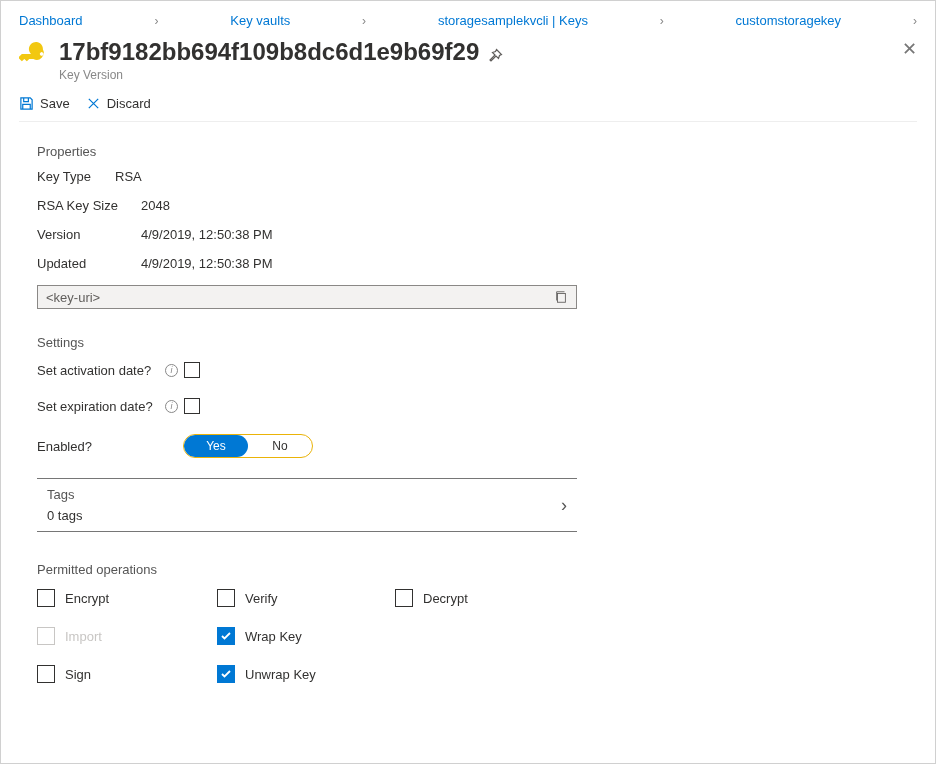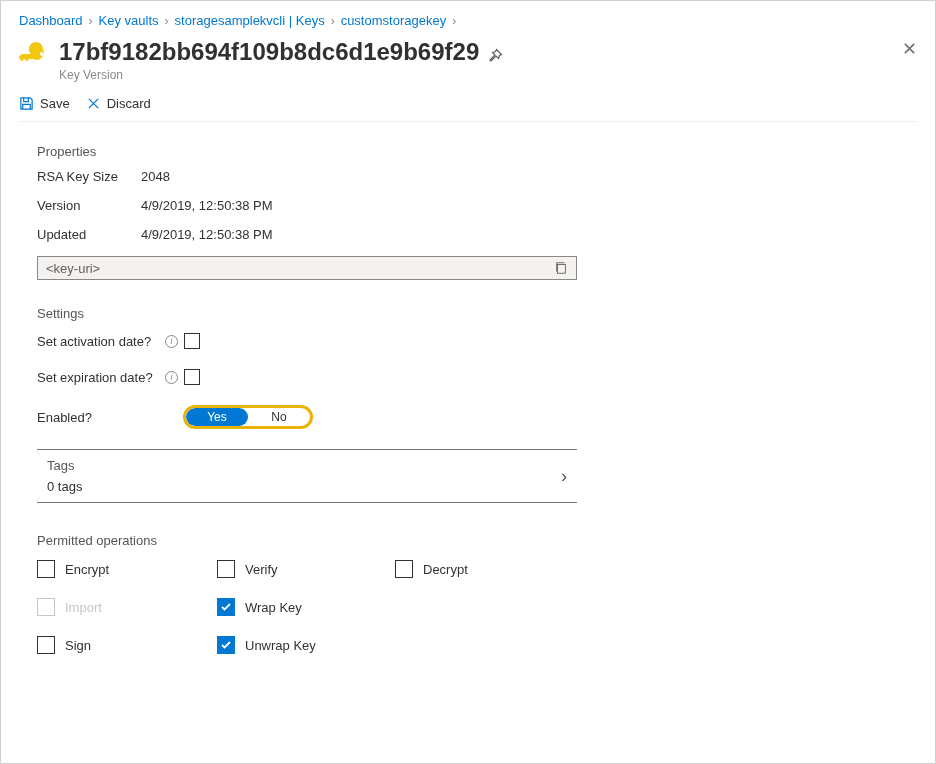--- a/index.html
+++ b/index.html
@@ -1,17 +1,17 @@
 <!DOCTYPE html>
 <html><head>
 <meta charset="utf-8">
 <style>
 * { box-sizing: border-box; margin: 0; padding: 0; font-family: "Segoe UI", Arial, sans-serif; }
 body { background: #fff; width: 936px; height: 764px; border: 1px solid #d0d0d0; padding: 12px 18px; color: #323130; font-size: 13px; overflow: hidden; }
-.breadcrumb { display: flex; align-items: center; gap: 6px; font-size: 13px; color: #0078d4; margin-bottom: 10px; }
+.breadcrumb { display: flex; align-items: center; gap: 6px; font-size: 13px; color: #0078d4; margin-bottom: 10px; justify-content: space-between; }
 .breadcrumb a { color: #0078d4; text-decoration: none; cursor: pointer; }
 .breadcrumb .chev { color: #888; font-size: 12px; }
 .header-row { display: flex; align-items: flex-start; justify-content: space-between; }
 .header-left { display: flex; gap: 12px; align-items: flex-start; }
 .key-icon { width: 28px; height: 28px; flex-shrink: 0; margin-top: 4px; }
 .title { font-size: 24px; font-weight: 600; margin-bottom: 2px; }
 .subtitle { font-size: 12px; color: #888; }
 .pin { margin-left: 8px; margin-top: 6px; cursor: pointer; }
 .close { cursor: pointer; font-size: 18px; color: #777; }
 .toolbar { display: flex; gap: 16px; margin-top: 14px; margin-bottom: 8px; padding-bottom: 10px; border-bottom: 1px solid #eee; }
@@ -22,21 +22,21 @@
 .prop-row { display: flex; gap: 18px; margin-bottom: 14px; font-size: 13px; }
 .prop-label { min-width: 86px; font-weight: 400; }
 .key-id-label { margin-bottom: 8px; font-size: 13px; }
 .key-id-box { width: 540px; height: 24px; border: 1px solid #8a8886; background: #f3f2f1; display: flex; align-items: center; justify-content: space-between; padding: 0 8px; font-size: 13px; color: #605e5c; }
 .copy-btn { cursor: pointer; }
 .settings h4 { margin-top: 26px; margin-bottom: 12px; }
 .setting-row { display: flex; align-items: center; gap: 6px; margin-bottom: 20px; }
 .setting-row .slabel { min-width: 122px; font-size: 13px; }
 .info-icon { width: 13px; height: 13px; border: 1px solid #888; border-radius: 50%; display: inline-flex; align-items: center; justify-content: center; font-size: 9px; color: #888; font-style: italic; }
 input[type=checkbox].cb { width: 16px; height: 16px; border: 1px solid #323130; appearance: none; cursor: pointer; }
-.toggle { display: inline-flex; border: 3px solid #eab308; border-radius: 14px; overflow: hidden; height: 24px; width: 130px; }
+.toggle { display: inline-flex; border: 1px solid #eab308; border-radius: 14px; overflow: hidden; height: 24px; width: 130px; }
 .toggle span { flex: 1; display: flex; align-items: center; justify-content: center; font-size: 12px; cursor: pointer; }
 .toggle .on { background: #0078d4; color: white; border-radius: 12px; }
 .tags-box { width: 540px; border-top: 1px solid #767676; border-bottom: 1px solid #767676; padding: 8px 10px; display: flex; justify-content: space-between; align-items: center; cursor: pointer; margin-top: 4px; }
 .tags-inner { display: flex; flex-direction: column; gap: 6px; }
 .tags-label { font-size: 13px; color: #555; }
 .tags-count { font-size: 13px; }
 .ops { margin-top: 30px; }
 .ops h4 { margin-bottom: 12px; }
 .ops-grid { display: grid; grid-template-columns: 180px 178px 180px; row-gap: 20px; }
 .op { display: flex; align-items: center; gap: 10px; }
@@ -97,20 +97,24 @@
           <path stroke="#0078d4" stroke-width="1.3" d="M3 3l10 10M13 3L3 13"></path>
         </svg>
     </span>
     <span>Discard</span>
   </button>
 </div>
 
 <div class="section">
   <h4>Properties</h4>
   <div class="prop-row">
+      <span class="prop-label" style="min-width:60px">Key Type</span>
+      <span>RSA</span>
+    </div>
+  <div class="prop-row">
       <span class="prop-label">RSA Key Size</span>
       <span>2048</span>
     </div>
   <div class="prop-row">
       <span class="prop-label">Version</span>
       <span>4/9/2019, 12:50:38 PM</span>
     </div>
   <div class="prop-row">
       <span class="prop-label">Updated</span>
       <span>4/9/2019, 12:50:38 PM</span>

